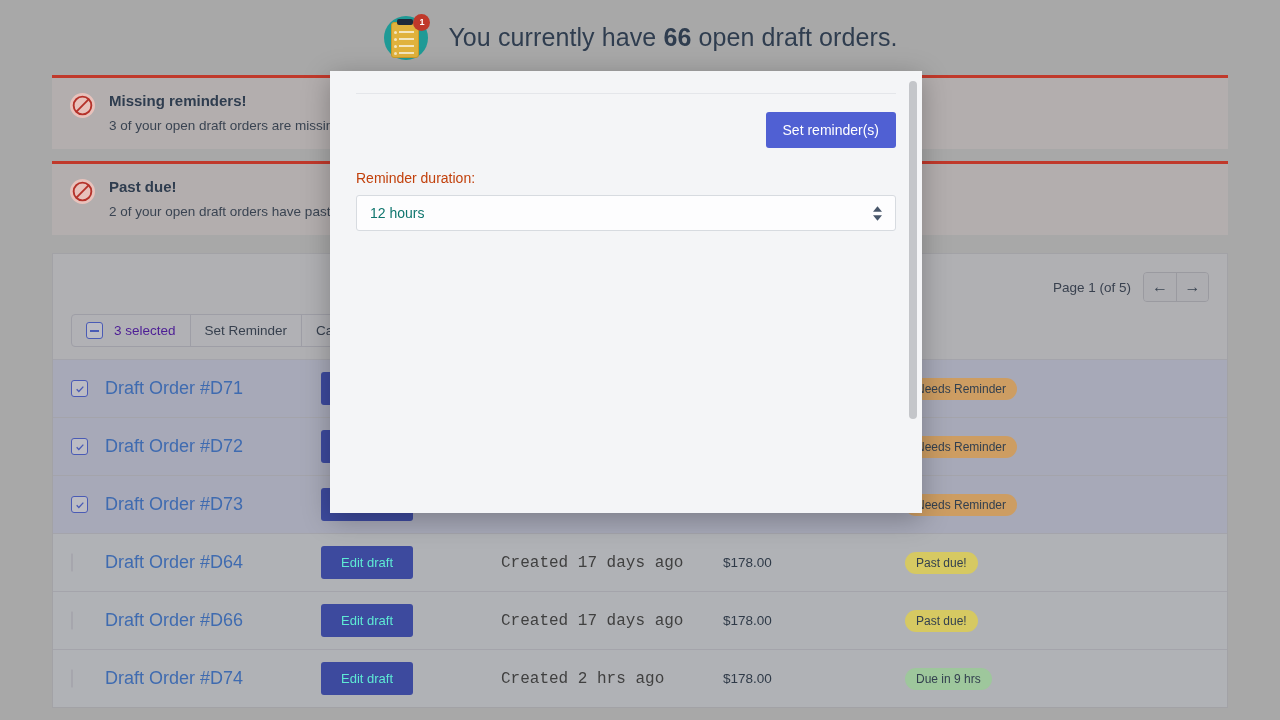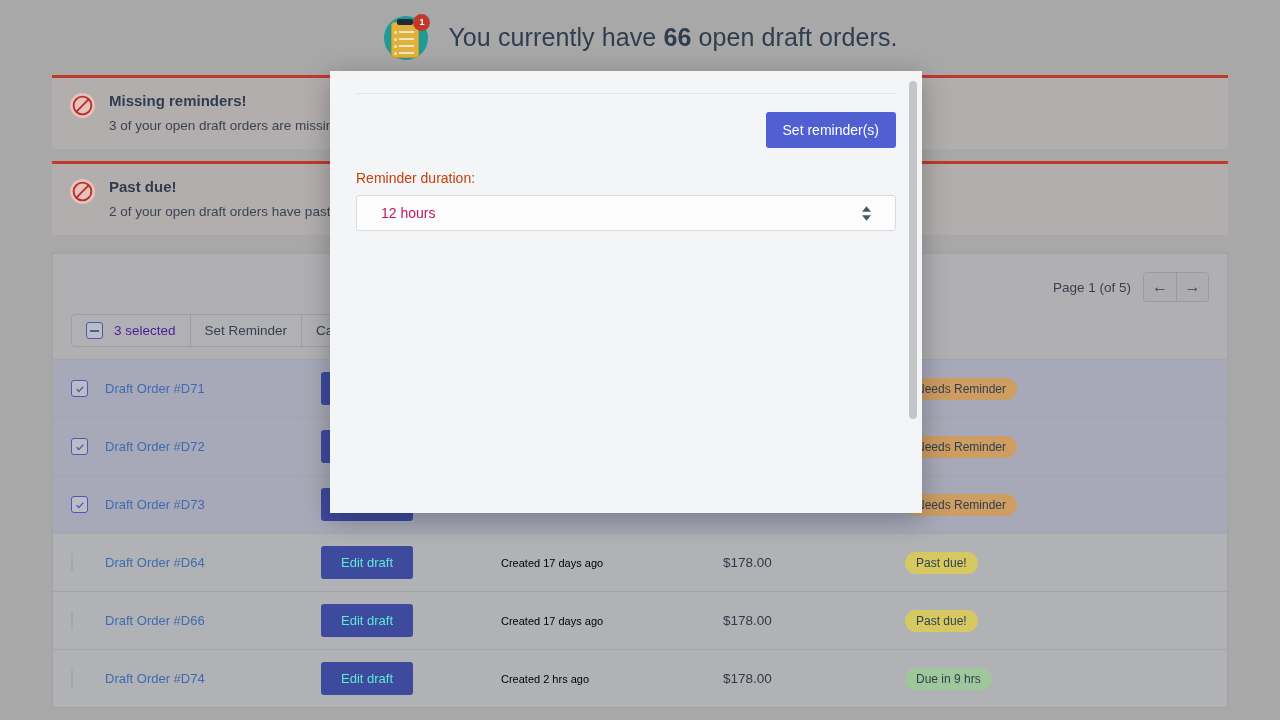--- a/index.html
+++ b/index.html
@@ -205,23 +205,23 @@
   .row {
     display: flex;
     align-items: center;
     height: 58px;
     padding: 0 18px;
     border-top: 1px solid #a4a4ab;
   }
   .row.selected { background: #a7a9b8; }
   .row.plain { background: #b0b2b6; }
   .c-check { width: 34px; flex: 0 0 auto; }
-  .c-name  { width: 216px; flex: 0 0 auto; font-size: 13px; color: #3f6bb0; }
+  .c-name  { width: 216px; flex: 0 0 auto; font-size: 18px; color: #3f6bb0; }
   .c-btn   { width: 180px; flex: 0 0 auto; }
-  .c-date  { width: 222px; flex: 0 0 auto; font-size: 11px; color: #000000; }
+  .c-date  { width: 222px; flex: 0 0 auto; font-size: 16px; color: #404040; font-family: Liberation Mono, monospace; }
   .c-amt   { width: 182px; flex: 0 0 auto; font-size: 13.5px; color: #2f3a48; }
   .c-badge { flex: 1 1 auto; }
 
   .edit-btn {
     display: inline-block;
     background: #3d4a9e;
     color: #5eead4;
     font-size: 13px;
     padding: 9px 20px;
     border-radius: 3px;
@@ -302,23 +302,23 @@
   }
   .select-box {
     width: 100%;
     height: 36px;
     background: #fdfdfe;
     border: 1px solid #d7dbe0;
     border-radius: 3px;
     display: flex;
     align-items: center;
     justify-content: space-between;
-    padding: 0 24px;
+    padding: 0 13px;
     font-size: 14px;
-    color: #be185d;
+    color: #0f766e;
   }
   .spin {
     display: flex;
     flex-direction: column;
     align-items: center;
     gap: 3px;
     color: #48566a;
     line-height: 0;
   }
   .modal-scroll {

